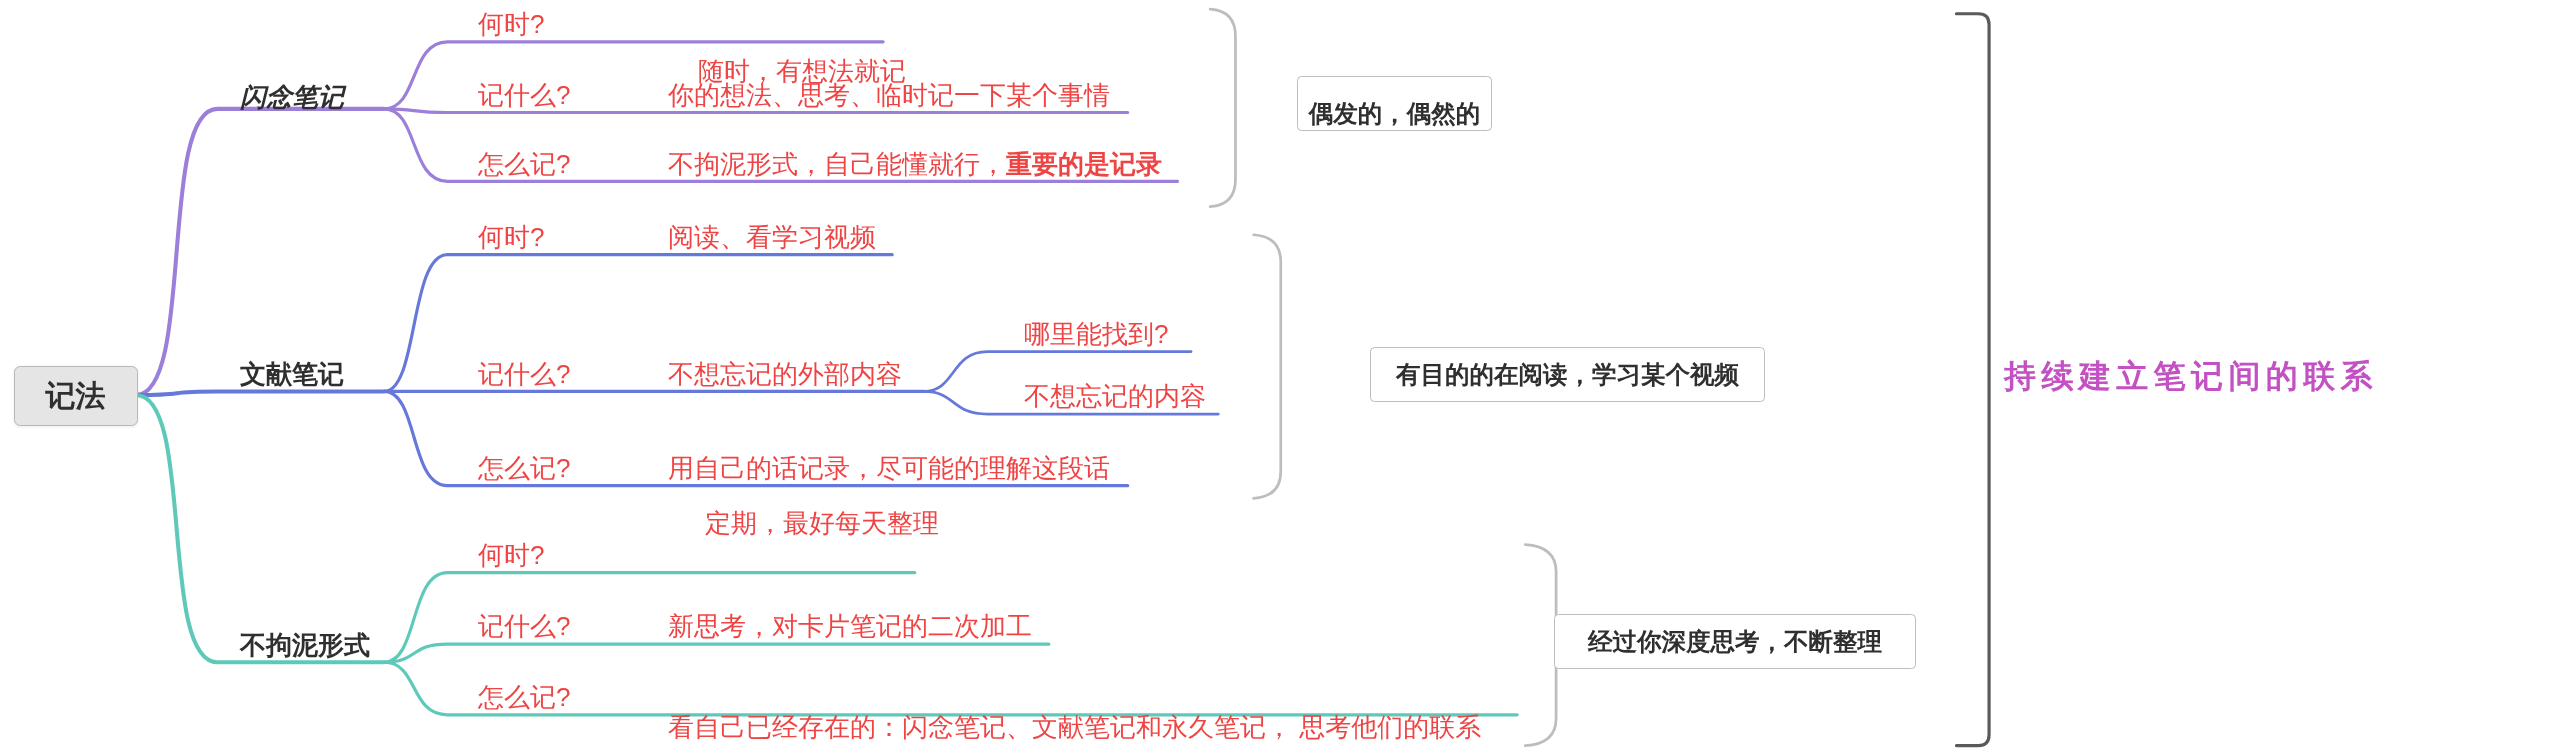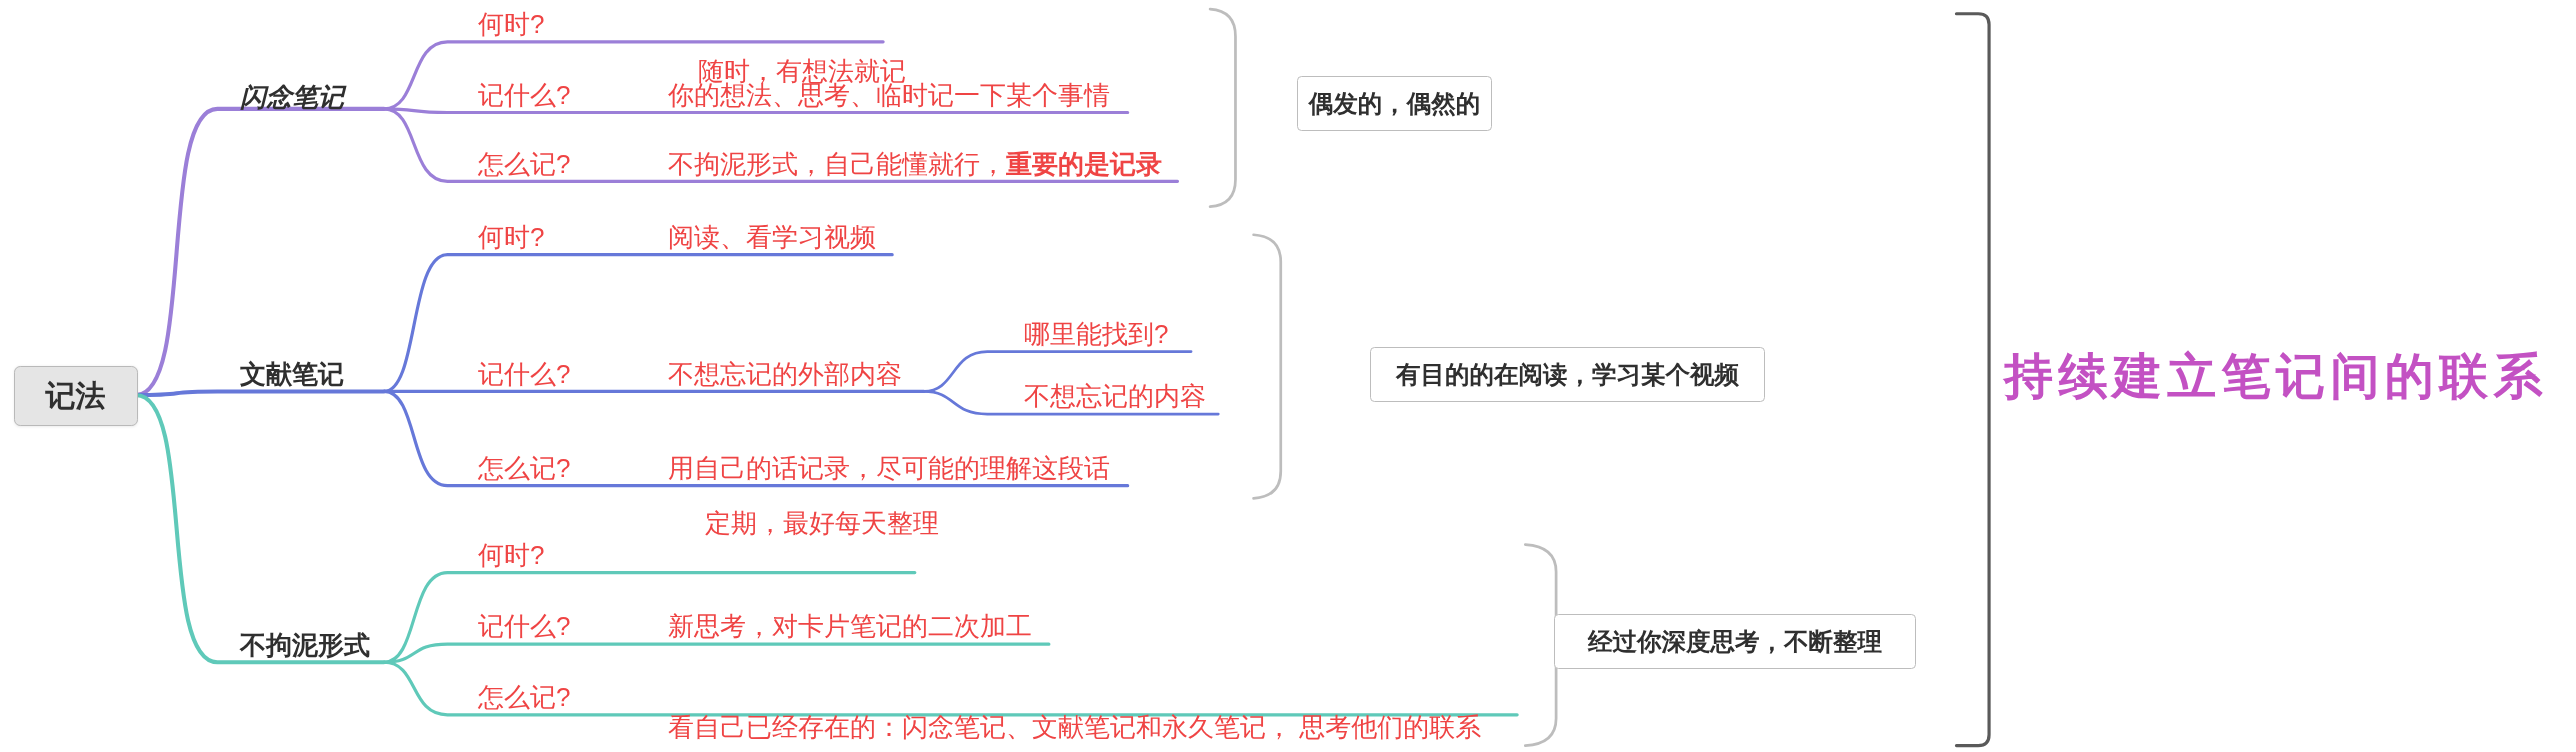--- a/index.html
+++ b/index.html
@@ -27,21 +27,21 @@
 
   .summary-box {
     position:absolute; background:#ffffff;
     border:1.8px solid #bdbdbd; border-radius:4.5px;
     display:flex; align-items:center; justify-content:center;
     font-size:24.5px; font-weight:bold; color:#2f2f2f; white-space:nowrap;
   }
 
   .big-title {
     position:absolute; left:2004px; top:346px; height:60px; line-height:60px;
-    font-size:49px; font-weight:bold; letter-spacing:5.4px;
+    font-size:32px; font-weight:bold; letter-spacing:5.4px;
     color:#c351c3; white-space:nowrap;
   }
 </style>
 </head>
 <body>
 
 <div class="canvas">
 
   <svg class="wires" viewBox="0 0 2844 831">
 
@@ -83,21 +83,21 @@
 
   <div class="branch-label" style="left:240px;top:80px;font-style:italic;">闪念笔记</div>
   <div class="node-text" style="left:478px;top:9px;">何时?</div>
   <div class="node-text" style="left:698px;top:9px;margin-top:47px;">随时，有想法就记</div>
   <div class="node-text" style="left:478px;top:80px;">记什么?</div>
   <div class="node-text" style="left:668px;top:80px;">你的想法、思考、临时记一下某个事情</div>
   <div class="node-text" style="left:478px;top:149px;">怎么记?</div>
   <div class="node-text" style="left:668px;top:149px;">
     <span>不拘泥形式，自己能懂就行，</span><span class="bold">重要的是记录</span>
   </div>
-  <div class="summary-box" style="left:1297px;top:76px;width:193px;height:53px;">
+  <div class="summary-box" style="left:1297px;top:76px;width:193px;height:53px;align-items:flex-end;">
     <span>偶发的，偶然的</span>
   </div>
 
   <div class="branch-label" style="left:240px;top:357px;">文献笔记</div>
   <div class="node-text" style="left:478px;top:222px;">何时?</div>
   <div class="node-text" style="left:668px;top:222px;">阅读、看学习视频</div>
   <div class="node-text" style="left:478px;top:359px;">记什么?</div>
   <div class="node-text" style="left:668px;top:359px;">不想忘记的外部内容</div>
   <div class="node-text" style="left:1024px;top:319px;">哪里能找到?</div>
   <div class="node-text" style="left:1024px;top:381px;">不想忘记的内容</div>

